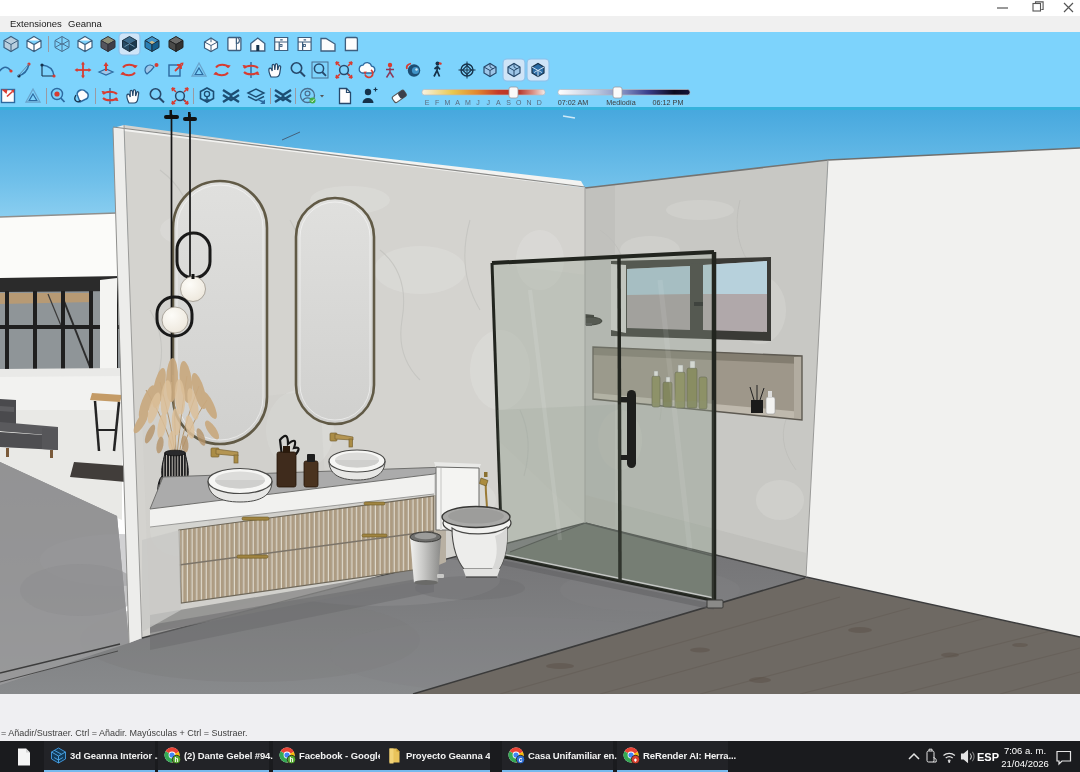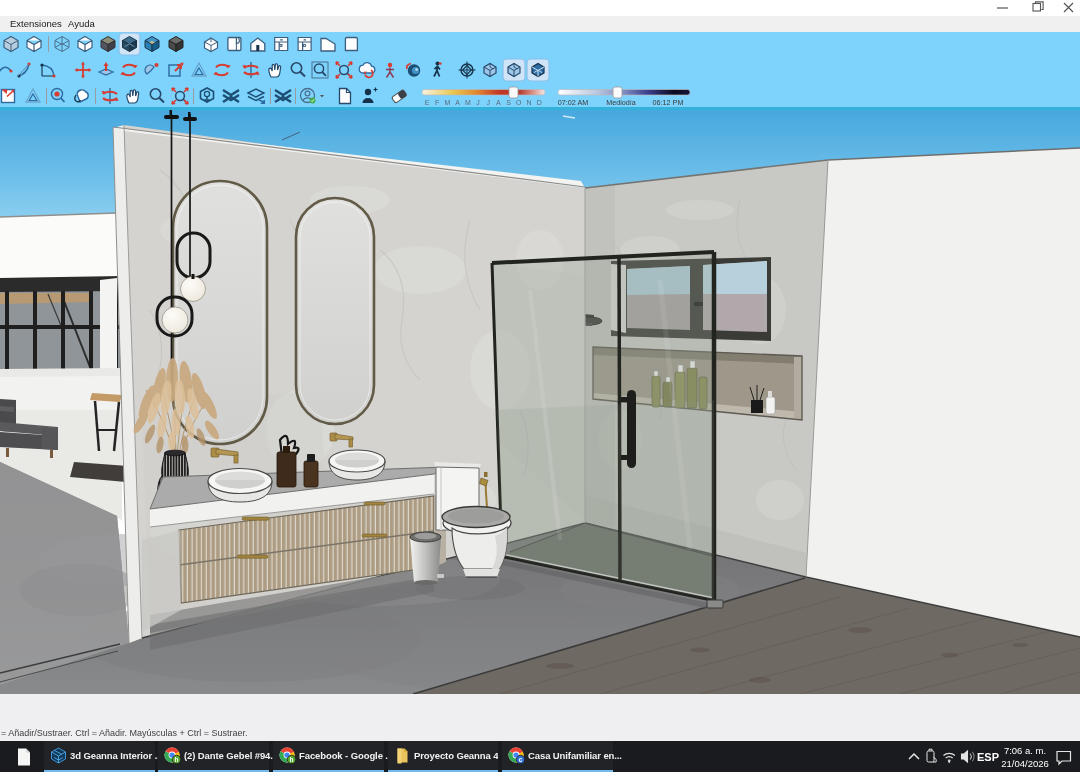--- a/index.html
+++ b/index.html
@@ -20,21 +20,21 @@
 <div class="abs" id="title">
 <svg width="1080" height="16" style="position:absolute;left:0;top:0">
 <line x1="997" y1="8" x2="1008" y2="8" stroke="#555" stroke-width="1.2"></line>
 <rect x="1033" y="3.5" width="7.5" height="7.5" fill="none" stroke="#555" stroke-width="1.1"></rect>
 <path d="M1035.5,3.5 v-1.6 h7.6 v7.6 h-1.8" fill="none" stroke="#555" stroke-width="1.1"></path>
 <path d="M1064,3 l9,9 M1073,3 l-9,9" stroke="#555" stroke-width="1.2"></path>
 </svg>
 </div>
 <div class="abs" id="menu">
     <span style="left:10px">Extensiones</span>
-    <span style="left:68px">Ayuda</span>
+    <span style="left:68px">Geanna</span>
   </div>
 <div class="abs" id="tbar">
 <svg id="tbsvg" width="1080" height="75">
 <defs>
 <g id="cubeW">
           <path d="M10,2.5 L17,6.5 V13.5 L10,17.5 L3,13.5 V6.5 Z M3,6.5 L10,10.5 L17,6.5 M10,10.5 V17.5" fill="#fdfdfd" stroke="#3c6080" stroke-width="1.2" fill-rule="evenodd"></path>
         </g>
 <g id="cubeWire">
           <path d="M10,2.5 L17,6.5 V13.5 L10,17.5 L3,13.5 V6.5 Z M3,6.5 L10,10.5 L17,6.5 M10,10.5 V17.5 M3,13.5 L10,9.5 L17,13.5 M10,2.5 V9.5" fill="none" stroke="#4a6f8f" stroke-width="1"></path>
         </g>
@@ -748,40 +748,53 @@
         <path d="M8,8 L1.5,4.3 A7.5,7.5 0 0 1 14.9,4.9 Z" fill="#ea4335"></path>
         <path d="M8,8 L14.9,4.9 A7.5,7.5 0 0 1 8.6,15.5 Z" fill="#fbbc05"></path>
         <path d="M8,8 L8.6,15.5 A7.5,7.5 0 0 1 1.5,4.3 Z" fill="#34a853"></path>
         <circle cx="8" cy="8" r="3.4" fill="#fff"></circle>
         <circle cx="8" cy="8" r="2.6" fill="#4285f4"></circle>
         <circle cx="12.5" cy="12.5" r="4.2" fill="#57a831" stroke="#1c1d20" stroke-width="0.8"></circle>
         <text x="12.5" y="15.2" font-size="6.5" fill="#fff" text-anchor="middle" font-family="Liberation Sans" font-weight="bold">h</text>
       </svg>
       <span class="lbl">Facebook - Google ...</span>
     </div>
-<div class="tbtn" style="left:388px;width:110px">
+<div class="tbtn" style="left:380px;width:110px">
       <svg width="17" height="17" viewBox="0 0 17 17">
         <path d="M3.5,1.5 h7 l3,3 v11 h-10 Z" fill="#e9c35b"></path>
         <path d="M10.5,1.5 v3 h3" fill="#c79a2e"></path>
         <rect x="3.5" y="1.5" width="4" height="15" fill="#f2d377"></rect>
       </svg>
       <span class="lbl">Proyecto Geanna 4</span>
     </div>
 <div class="tbtn" style="left:502px;width:111px">
       <svg width="17" height="17" viewBox="0 0 17 17">
         <circle cx="8" cy="8" r="7.5" fill="#fff"></circle>
         <path d="M8,8 L1.5,4.3 A7.5,7.5 0 0 1 14.9,4.9 Z" fill="#ea4335"></path>
         <path d="M8,8 L14.9,4.9 A7.5,7.5 0 0 1 8.6,15.5 Z" fill="#fbbc05"></path>
         <path d="M8,8 L8.6,15.5 A7.5,7.5 0 0 1 1.5,4.3 Z" fill="#34a853"></path>
         <circle cx="8" cy="8" r="3.4" fill="#fff"></circle>
         <circle cx="8" cy="8" r="2.6" fill="#4285f4"></circle>
         <circle cx="12.5" cy="12.5" r="4.2" fill="#2f6fd6" stroke="#1c1d20" stroke-width="0.8"></circle>
         <text x="12.5" y="15.2" font-size="6.5" fill="#fff" text-anchor="middle" font-family="Liberation Sans" font-weight="bold">c</text>
       </svg>
       <span class="lbl">Casa Unifamiliar en...</span>
+    </div>
+<div class="tbtn" style="left:617px;width:111px">
+      <svg width="17" height="17" viewBox="0 0 17 17">
+        <circle cx="8" cy="8" r="7.5" fill="#fff"></circle>
+        <path d="M8,8 L1.5,4.3 A7.5,7.5 0 0 1 14.9,4.9 Z" fill="#ea4335"></path>
+        <path d="M8,8 L14.9,4.9 A7.5,7.5 0 0 1 8.6,15.5 Z" fill="#fbbc05"></path>
+        <path d="M8,8 L8.6,15.5 A7.5,7.5 0 0 1 1.5,4.3 Z" fill="#34a853"></path>
+        <circle cx="8" cy="8" r="3.4" fill="#fff"></circle>
+        <circle cx="8" cy="8" r="2.6" fill="#4285f4"></circle>
+        <circle cx="12.5" cy="12.5" r="4.2" fill="#d6402f" stroke="#1c1d20" stroke-width="0.8"></circle>
+        <text x="12.5" y="15.2" font-size="6.5" fill="#fff" text-anchor="middle" font-family="Liberation Sans" font-weight="bold">♦</text>
+      </svg>
+      <span class="lbl">ReRender AI: Herra...</span>
     </div>
 <svg width="180" height="31" viewBox="0 0 180 31" style="position:absolute;left:900px;top:0">
       <path d="M9,18 l5,-5 l5,5" fill="none" stroke="#e4e4e4" stroke-width="1.5"></path>
       <g stroke="#e4e4e4" stroke-width="1" fill="none">
         <rect x="27" y="10" width="7" height="11" rx="1.5"></rect>
         <path d="M29,10 v-1.8 h3 v1.8 M33.5,16.5 q3.5,1 2.6,4.5 h-3.4"></path>
       </g>
       <g stroke="#e4e4e4" stroke-width="1.2" fill="none">
         <path d="M43.5,14.5 a8.5,8.5 0 0 1 11.4,0"></path>
         <path d="M45.7,17 a5.5,5.5 0 0 1 7,0"></path>

